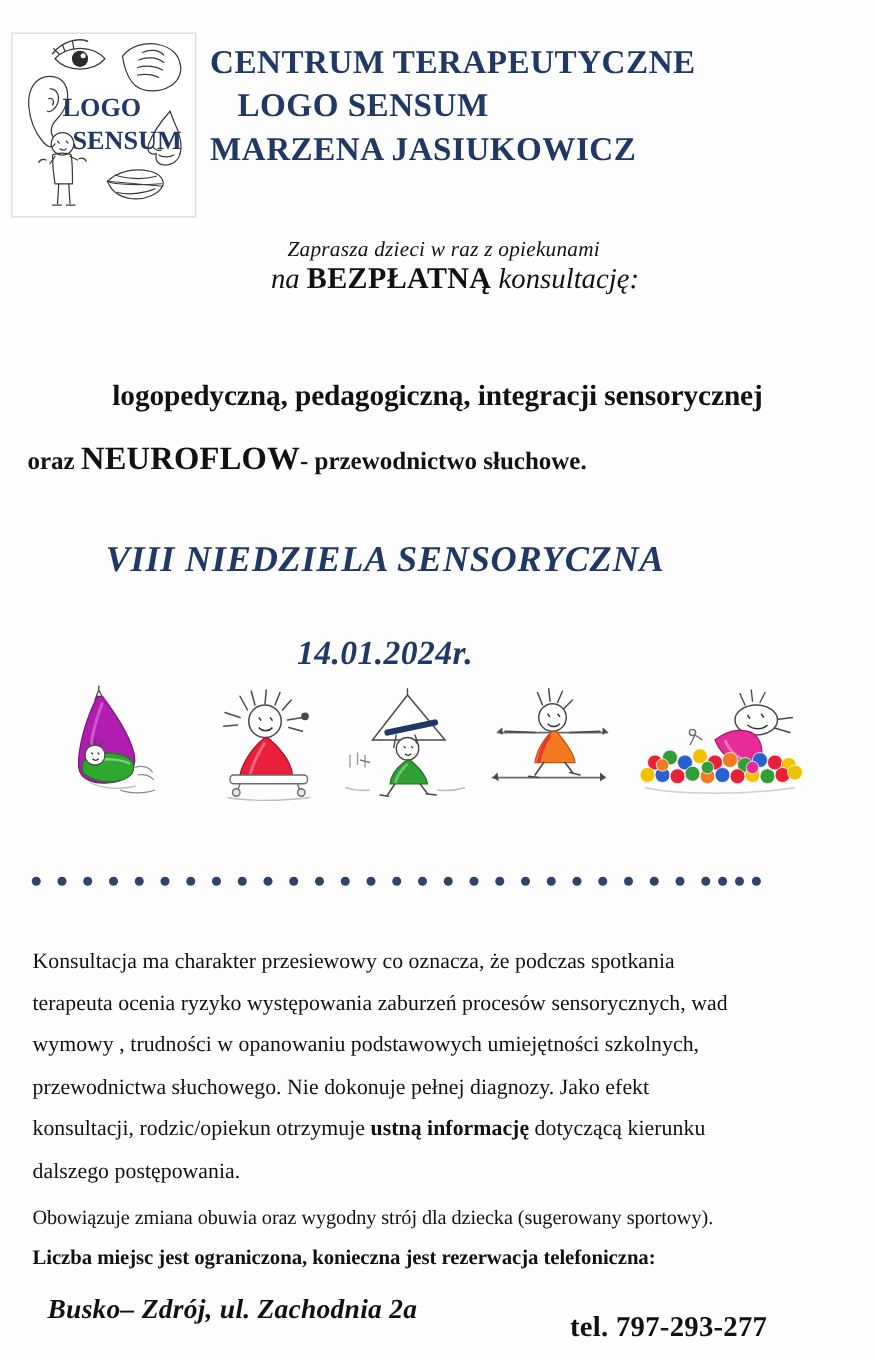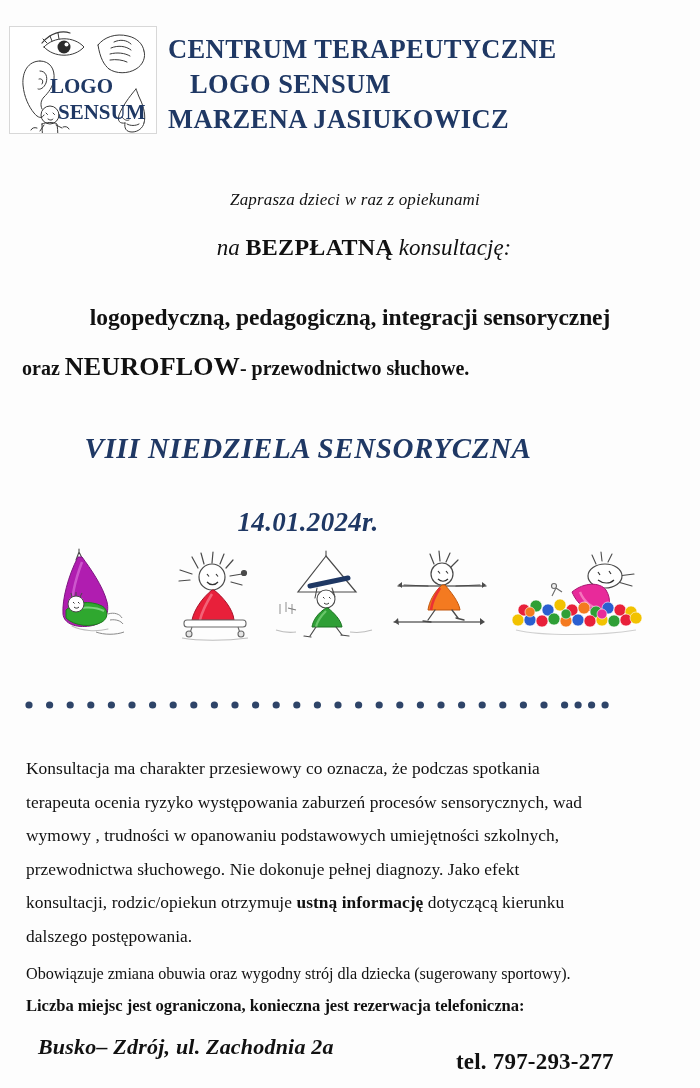--- a/index.html
+++ b/index.html
@@ -31,21 +31,21 @@
     top: 22px;
     left: 0;
     width: 700px;
     height: 160px;
   }
   .logo-box {
     position: absolute;
     left: 9px;
     top: 4px;
     width: 148px;
-    height: 108px;
+    height: 148px;
     background: #ffffff;
     border: 1px solid #d8d8d8;
     box-sizing: border-box;
     overflow: hidden;
   }
   .logo-box svg { display: block; }
   .logo-text-l, .logo-text-s {
     fill: #1f3864;
     font-family: "Liberation Serif", serif;
     font-weight: bold;
@@ -77,21 +77,20 @@
     width: 700px;
     text-align: center;
   }
   .invite-1 {
     font-style: italic;
     font-size: 17px;
     letter-spacing: 0.2px;
     padding-left: 10px;
   }
   .invite-2 {
-    margin-top: 24px;
     font-size: 23px;
     font-style: italic;
     padding-left: 28px;
   }
   .invite-2 .b {
     font-style: normal;
     font-weight: bold;
     font-size: 24px;
     letter-spacing: 0.3px;
   }

